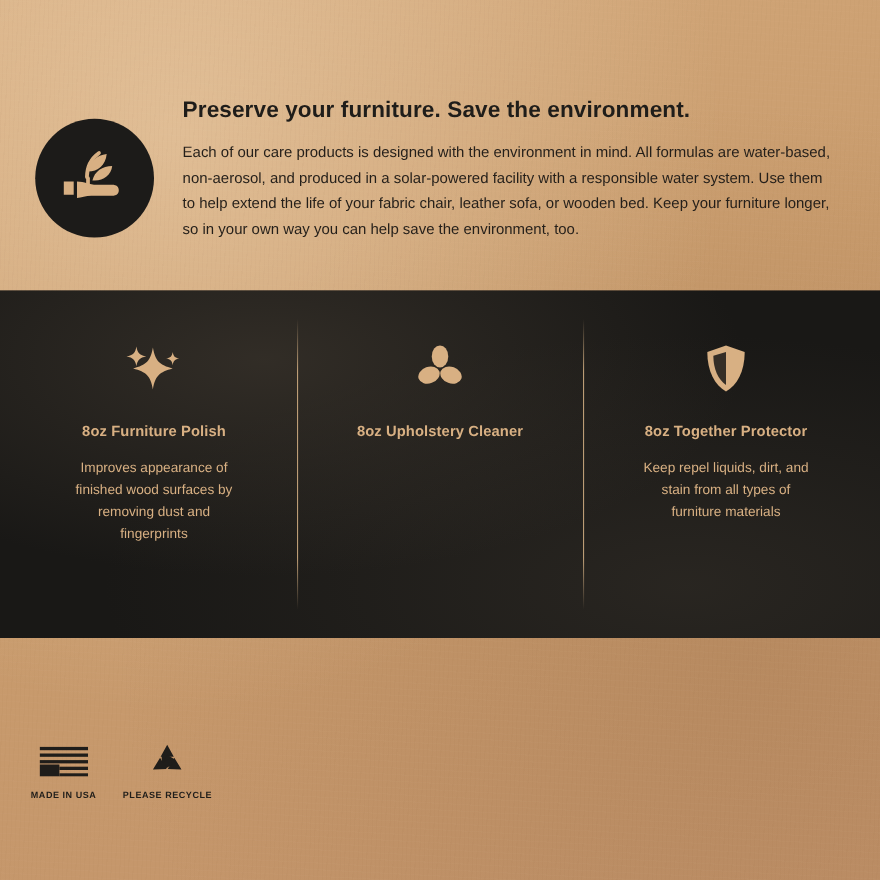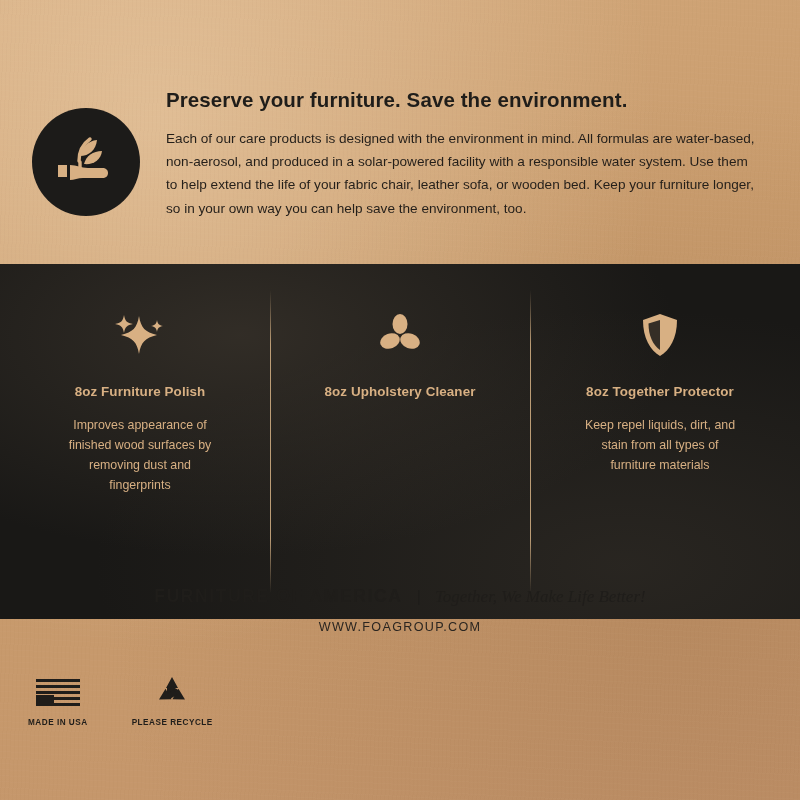--- a/index.html
+++ b/index.html
@@ -76,21 +76,21 @@
     margin: 0;
     max-width: 600px;
   }
 
   
   .band {
     position: absolute;
     top: 264px;
     left: 0;
     width: 800px;
-    height: 355px;
+    height: 316px;
     background:
       radial-gradient(ellipse at 30% 20%, rgba(70,62,52,0.55), rgba(0,0,0,0) 55%),
       radial-gradient(ellipse at 78% 85%, rgba(60,54,46,0.45), rgba(0,0,0,0) 60%),
       #191816;
   }
   .band-inner {
     position: absolute;
     inset: 0;
     display: flex;
     padding: 0 10px;
@@ -174,21 +174,21 @@
     letter-spacing: 1.3px;
     color: #2a2520;
   }
 
   
   .marks {
     position: absolute;
     left: 28px;
     top: 672px;
     display: flex;
-    gap: 44px;
+    gap: 24px;
     align-items: flex-start;
   }
   .mark {
     text-align: center;
   }
   .mark-icon {
     height: 40px;
     display: flex;
     align-items: center;
     justify-content: center;
@@ -260,28 +260,20 @@
             <path d="M19 8 L19 38 C12 33 7.5 24 7.5 11.5 Z" fill="#191816" opacity="0.85"></path>
           </svg>
         </div>
         <div class="p-title">8oz Together Protector</div>
         <div class="p-desc">Keep repel liquids, dirt, and stain from all types of furniture materials</div>
       </div>
 
     </div>
   </div>
 
-  <div class="footer">
-    <div class="brand-row">
-      <span class="brand-name">FURNITURE OF AMERICA</span>
-      <span class="brand-sep">|</span>
-      <span class="brand-tag">Together, We Make Life Better!</span>
-    </div>
-    <div class="brand-url">WWW.FOAGROUP.COM</div>
-  </div>
 
   <div class="marks">
     <div class="mark">
       <div class="mark-icon">
         <svg width="44" height="28" viewBox="0 0 44 28" aria-hidden="true">
           <rect x="0" y="1" width="44" height="3" fill="#1f1d1a"></rect>
           <rect x="0" y="7" width="44" height="3" fill="#1f1d1a"></rect>
           <rect x="0" y="13" width="44" height="3" fill="#1f1d1a"></rect>
           <rect x="18" y="19" width="26" height="3" fill="#1f1d1a"></rect>
           <rect x="18" y="25" width="26" height="3" fill="#1f1d1a"></rect>

